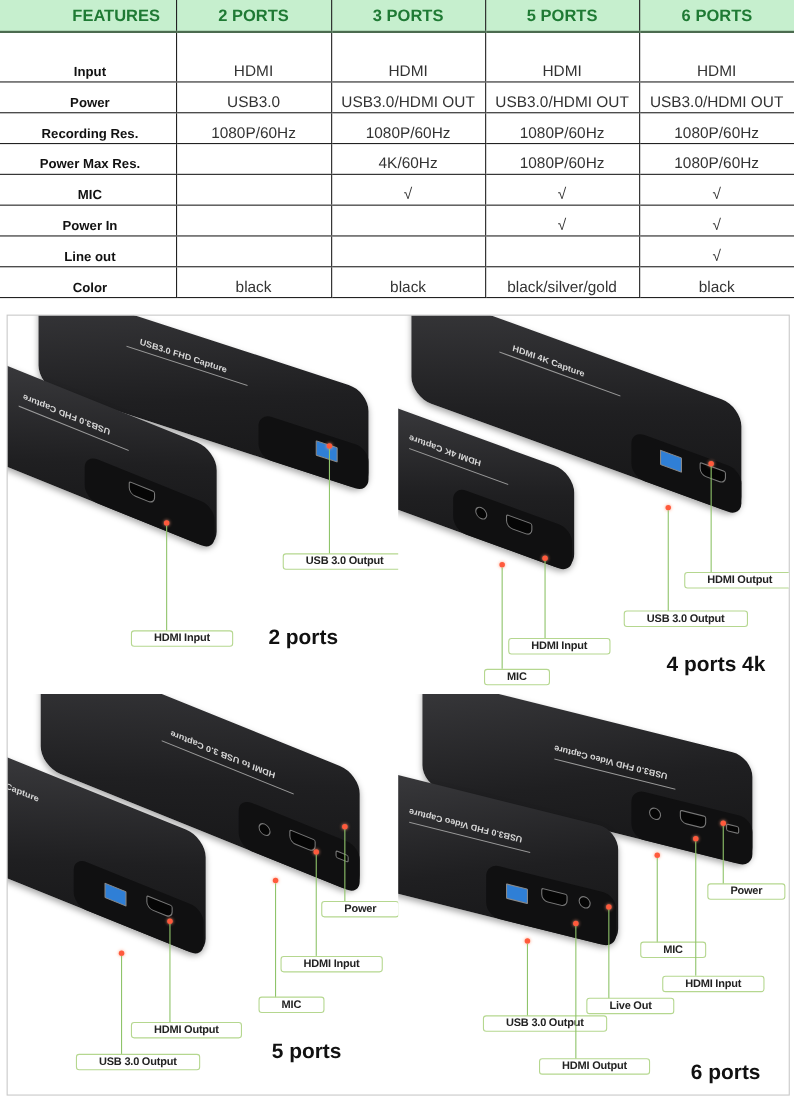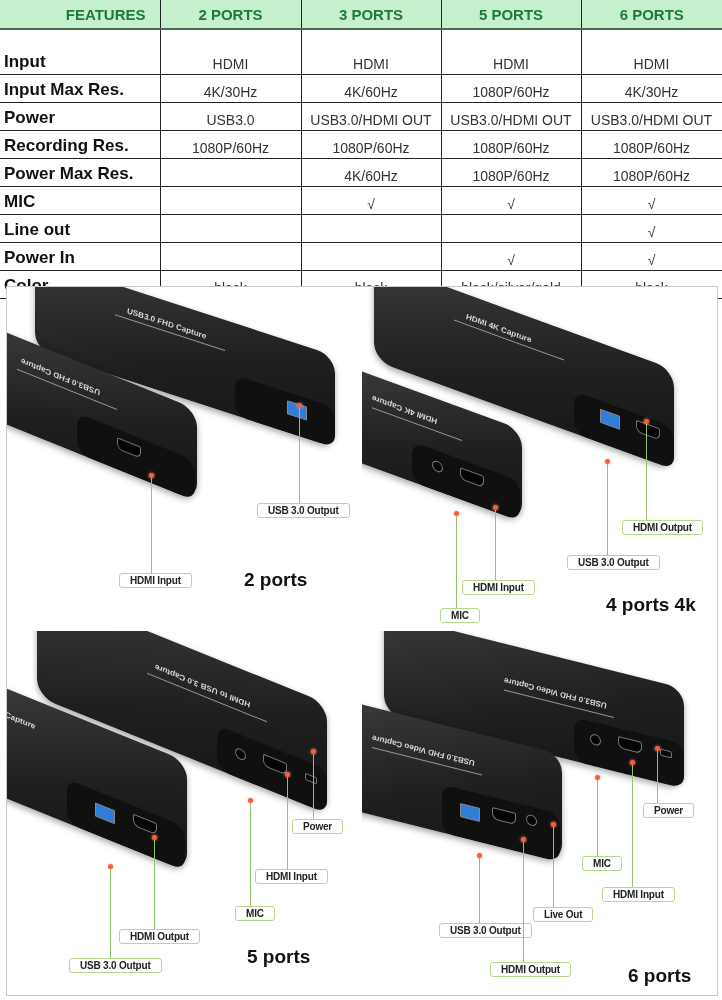--- a/index.html
+++ b/index.html
@@ -15,21 +15,21 @@
   .spec-table th {
     background: #c6efce; color: #1f7a34; font-weight: bold; font-size: 15px;
     height: 28px; padding: 0; text-align: center;
     border-left: 1px solid #222; border-bottom: 2px solid #4b6b4f;
   }
   .spec-table th:first-child { border-left: none; text-align: right; padding-right: 14px; }
   .spec-table td {
     font-size: 14px; color: #333; text-align: center; padding: 0; height: 25px;
     border-left: 1px solid #222; border-bottom: 1px solid #222; vertical-align: bottom; padding-bottom: 2px;
   }
-  .spec-table td.feat { border-left: none; text-align: left; color: #111; font-weight: bold; padding-left: 4px; font-size: 17px; }
+  .spec-table td.feat { border-left: none; text-align: center; color: #111; font-weight: bold; padding-left: 4px; font-size: 12px; }
   .spec-table tr.first td { height: 42px; }
   .spec-table td:last-child { border-right: 1px solid #222; }
 
   
   .panel-area { position: absolute; left: 6px; top: 286px; width: 710px; height: 708px; border: 1px solid #c9c9c9; background: #fff; }
   .panel { position: absolute; overflow: hidden; }
   .device {
     position: absolute; background: linear-gradient(160deg, #3a3a3d 0%, #1f1f21 55%, #151516 100%);
     border-radius: 18px; box-shadow: 0 3px 6px rgba(0,0,0,.35);
   }
@@ -37,21 +37,21 @@
   .device .print { position: absolute; color: #d8d8d8; font-size: 8px; font-style: italic; font-weight: bold; white-space: nowrap; }
   .device .line { position: absolute; height: 1px; background: #9a9a9a; }
   .port-usb { position: absolute; width: 18px; height: 12px; background: #2f7fd6; border: 1px solid #888; border-radius: 1px; }
   .port-hdmi { position: absolute; width: 22px; height: 10px; background: #050505; border: 1px solid #777; border-radius: 2px 2px 6px 6px; }
   .port-jack { position: absolute; width: 9px; height: 9px; border-radius: 50%; background: #050505; border: 1px solid #777; }
   .port-micro { position: absolute; width: 10px; height: 5px; background: #050505; border: 1px solid #777; border-radius: 2px; }
   .dot { position: absolute; width: 5px; height: 5px; border-radius: 50%; background: #ff5a3c; box-shadow: 0 0 3px #ff9a7c; }
   .leader { position: absolute; width: 1px; background: #8fc46a; }
   .callout {
     position: absolute; font-size: 10px; color: #222; background: #fff; white-space: nowrap;
-    border: 1.5px solid #b5d78f; border-radius: 3px; padding: 1px 10px; font-weight: bold; letter-spacing: -0.2px;
+    border: 1.5px solid #b5d78f; border-radius: 3px; padding: 1px 20px; font-weight: bold; letter-spacing: -0.2px;
   }
   .caption { position: absolute; font-size: 19px; font-weight: bold; color: #111; white-space: nowrap; }
 </style>
 </head>
 <body>
 
 <table class="spec-table">
   <colgroup>
       <col class="c0">
       <col class="c1">
@@ -70,27 +70,20 @@
   </thead>
   <tbody>
     <tr class="first">
       <td class="feat">Input</td>
       <td>HDMI</td>
       <td>HDMI</td>
       <td>HDMI</td>
       <td>HDMI</td>
     </tr>
     <tr>
-      <td class="feat">Input Max Res.</td>
-      <td>4K/30Hz</td>
-      <td>4K/60Hz</td>
-      <td>1080P/60Hz</td>
-      <td>4K/30Hz</td>
-    </tr>
-    <tr>
       <td class="feat">Power</td>
       <td>USB3.0</td>
       <td>USB3.0/HDMI OUT</td>
       <td>USB3.0/HDMI OUT</td>
       <td>USB3.0/HDMI OUT</td>
     </tr>
     <tr>
       <td class="feat">Recording Res.</td>
       <td>1080P/60Hz</td>
       <td>1080P/60Hz</td>
@@ -105,31 +98,31 @@
       <td>1080P/60Hz</td>
     </tr>
     <tr>
       <td class="feat">MIC</td>
       <td></td>
       <td>√</td>
       <td>√</td>
       <td>√</td>
     </tr>
     <tr>
+      <td class="feat">Power In</td>
+      <td></td>
+      <td></td>
+      <td>√</td>
+      <td>√</td>
+    </tr>
+    <tr>
       <td class="feat">Line out</td>
       <td></td>
       <td></td>
       <td></td>
-      <td>√</td>
-    </tr>
-    <tr>
-      <td class="feat">Power In</td>
-      <td></td>
-      <td></td>
-      <td>√</td>
       <td>√</td>
     </tr>
     <tr>
       <td class="feat">Color</td>
       <td>black</td>
       <td>black</td>
       <td>black/silver/gold</td>
       <td>black</td>
     </tr>
   </tbody>

